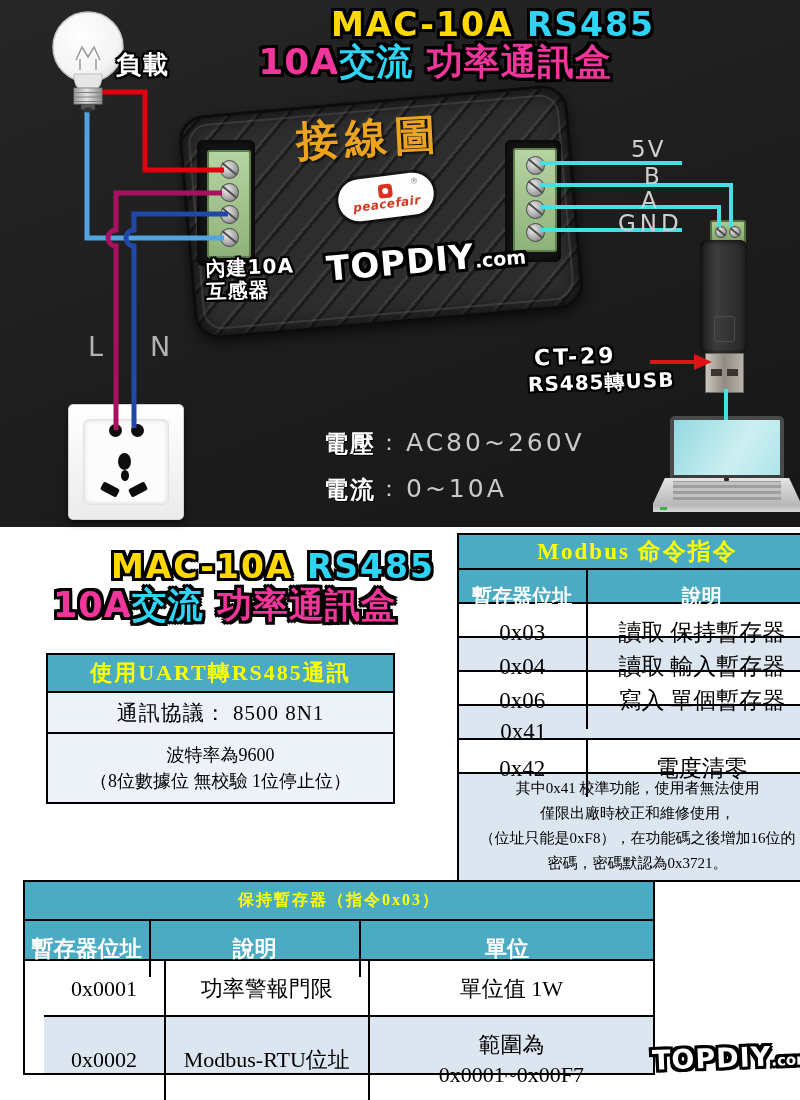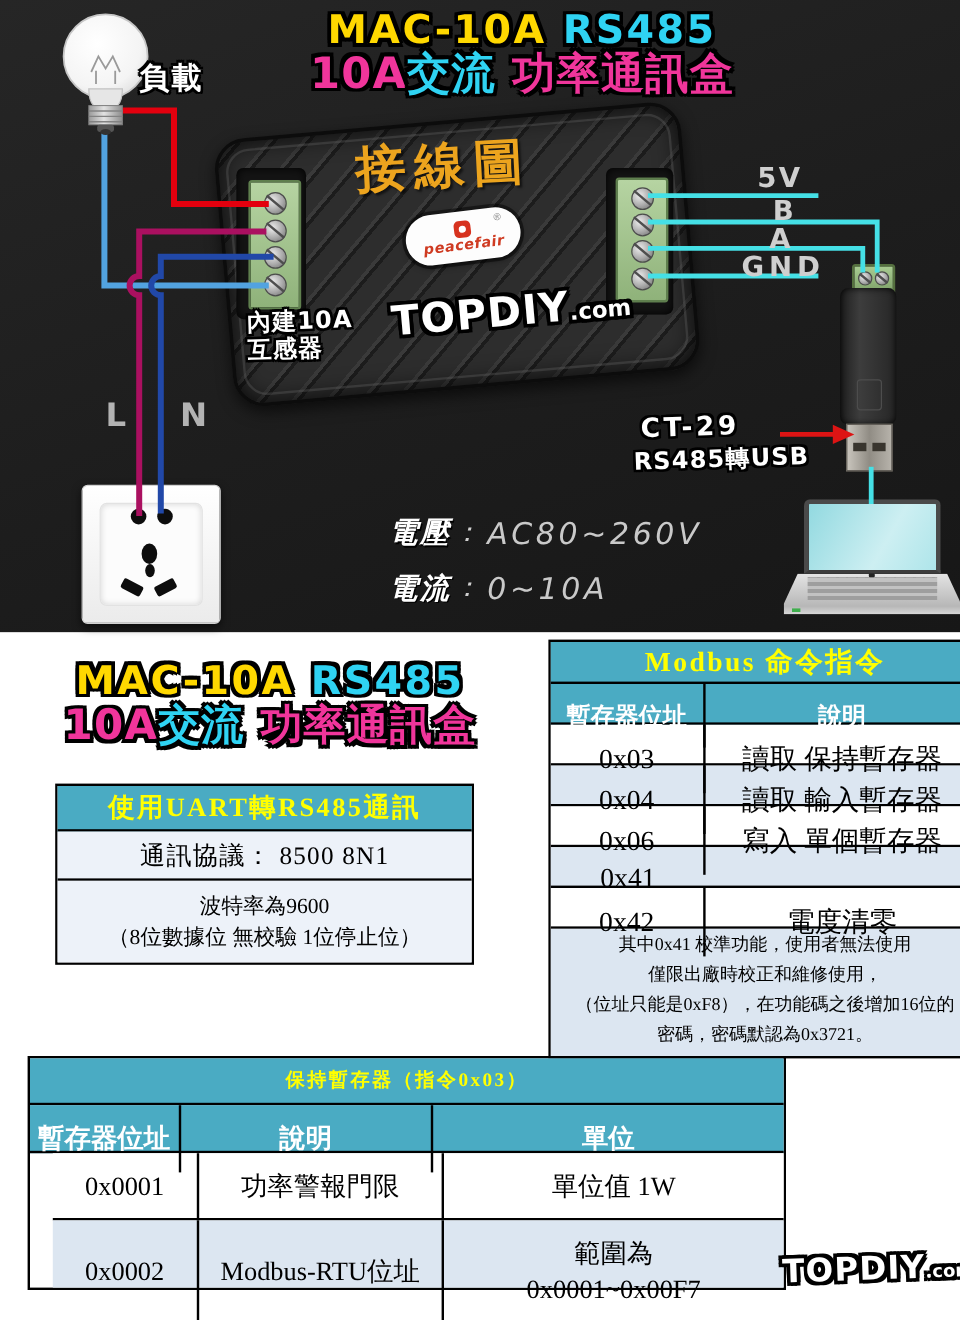--- a/index.html
+++ b/index.html
@@ -10,21 +10,21 @@
   .diagram{position:absolute;left:0;top:0;width:800px;height:527px;
     background:linear-gradient(160deg,#262626 0%,#1d1d1d 55%,#171717 100%);}
 
   
   .o2{text-shadow:-2px -2px 0 #000,0 -2px 0 #000,2px -2px 0 #000,-2px 0 0 #000,2px 0 0 #000,-2px 2px 0 #000,0 2px 0 #000,2px 2px 0 #000;}
   .o3{text-shadow:-3px -3px 0 #000,0 -3px 0 #000,3px -3px 0 #000,-3px 0 0 #000,3px 0 0 #000,-3px 3px 0 #000,0 3px 0 #000,3px 3px 0 #000,-2px -2px 0 #000,2px 2px 0 #000,2px -2px 0 #000,-2px 2px 0 #000;}
 
   .c-yellow{color:#ffd800}.c-cyan{color:#2fd3f3}.c-pink{color:#f0359b}
 
   .prod-title{position:absolute;text-align:center;font-weight:bold;z-index:8;}
-  .prod-title .l1{font-size:33px;line-height:37px;letter-spacing:2px;}
+  .prod-title .l1{font-size:33px;line-height:37px;letter-spacing:2px;text-align:right;}
   .prod-title .l2{font-size:36px;line-height:38px;letter-spacing:1px;}
   .title-top{left:215px;top:6px;width:440px;}
   .title-sheet{left:15px;top:548px;width:420px;}
   .title-sheet .l1{font-size:33px;line-height:38px;}
   .title-sheet .l2{font-size:35px;line-height:38px;}
 
   
   .device{position:absolute;left:186px;top:100px;width:384px;height:218px;z-index:1;
     transform:rotate(-5deg);border-radius:26px;border:3px solid #0c0c0c;
     background:repeating-linear-gradient(135deg,#2d2d2d 0 9px,#3a3a3a 9px 12px,#1c1c1c 12px 15px,#2d2d2d 15px 22px);
@@ -59,32 +59,32 @@
   .wm{position:absolute;z-index:9;font-weight:bold;color:#fff;white-space:nowrap;}
   .wm .main{letter-spacing:1px;}
   .wm-diagram{left:326px;top:240px;font-size:34px;transform:rotate(-5deg);}
   .wm-diagram .com{font-size:19px;}
   .wm-bot{left:652px;top:1042px;font-size:27px;transform:rotate(-2deg);}
   .wm-bot .com{font-size:15px;}
 
   .builtin{position:absolute;left:206px;top:256px;z-index:8;color:#fff;font-weight:bold;font-size:20px;line-height:23px;letter-spacing:1px;transform:rotate(-2deg);}
   .load-label{position:absolute;left:116px;top:48px;z-index:8;color:#fff;font-weight:bold;font-size:25px;letter-spacing:2px;}
 
-  .pin-label{position:absolute;z-index:8;color:#cfcfcf;font-size:23px;letter-spacing:2px;font-weight:bold;}
+  .pin-label{position:absolute;z-index:8;color:#cfcfcf;font-size:23px;letter-spacing:2px;}
   .lbl-5v{left:631px;top:136px;} .lbl-b{left:644px;top:163px;} .lbl-a{left:641px;top:187px;}
   .lbl-gnd{left:618px;top:210px;letter-spacing:4px;}
   .lbl-l{left:88px;top:331px;color:#b3b3b3;font-size:27px;}
   .lbl-n{left:150px;top:331px;color:#b3b3b3;font-size:27px;}
 
   .adapter-label{position:absolute;z-index:8;color:#fff;font-weight:bold;transform:rotate(-2deg);}
   .lbl-ct29{left:534px;top:344px;font-size:22px;letter-spacing:3px;}
   .lbl-rs485usb{left:528px;top:369px;font-size:20px;letter-spacing:1px;}
 
   .specs{position:absolute;left:324px;top:428px;z-index:8;}
-  .spec-row{display:flex;align-items:center;margin-bottom:14px;font-style:italic;}
+  .spec-row{display:flex;align-items:flex-start;margin-bottom:14px;}
   .spec-label{font-size:24px;font-weight:bold;color:#fff;text-shadow:1px 1px 0 #000;letter-spacing:2px;}
   .spec-colon{font-size:22px;color:#cfcfcf;margin:0 6px 0 2px;}
   .spec-value{font-size:25px;color:#c9c9c9;letter-spacing:3px;}
 
   
   .socket{position:absolute;left:68px;top:404px;width:114px;height:114px;z-index:2;border-radius:5px;
     background:linear-gradient(180deg,#ffffff,#ebebeb);border:1px solid #d2d2d2;box-shadow:0 3px 7px rgba(0,0,0,.55);}
   .socket-plate{position:absolute;inset:14px;border-radius:6px;background:#fcfcfc;border:1px solid #e2e2e2;box-shadow:inset 0 0 5px rgba(0,0,0,.16);}
   .hole{position:absolute;background:#0d0d0d;}
   .hole-l{left:40px;top:19px;width:13px;height:13px;border-radius:50%;}

